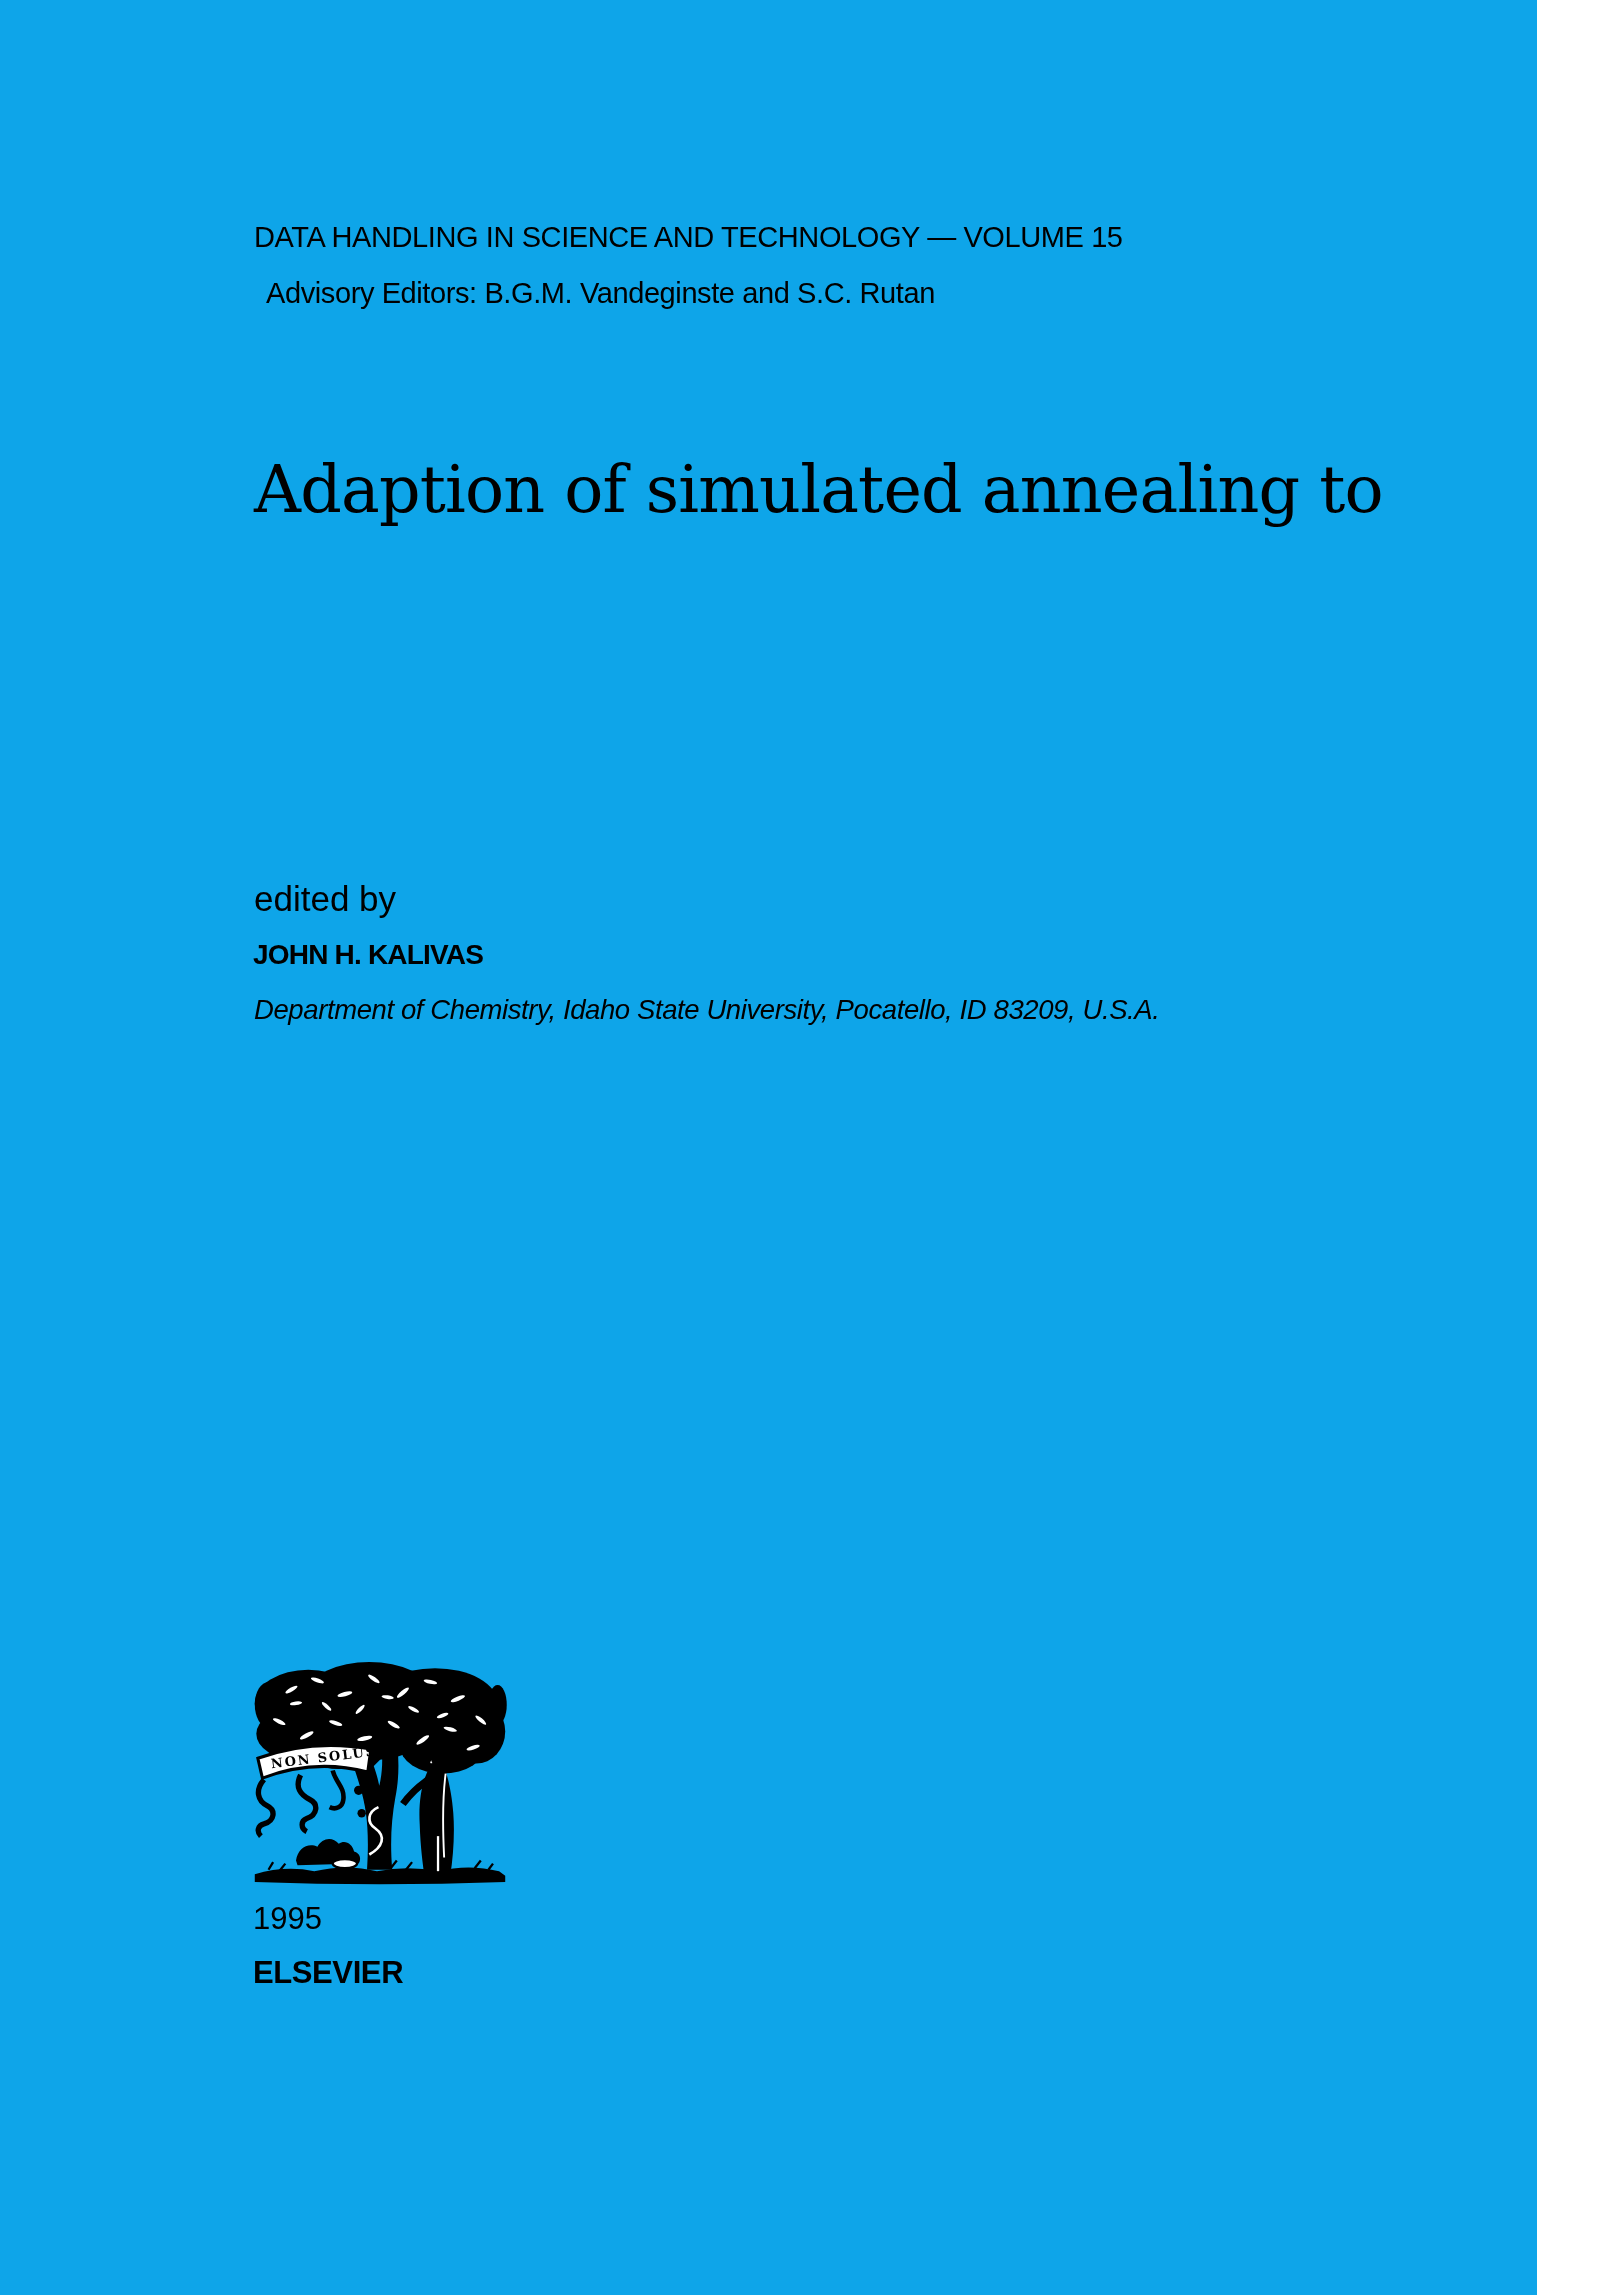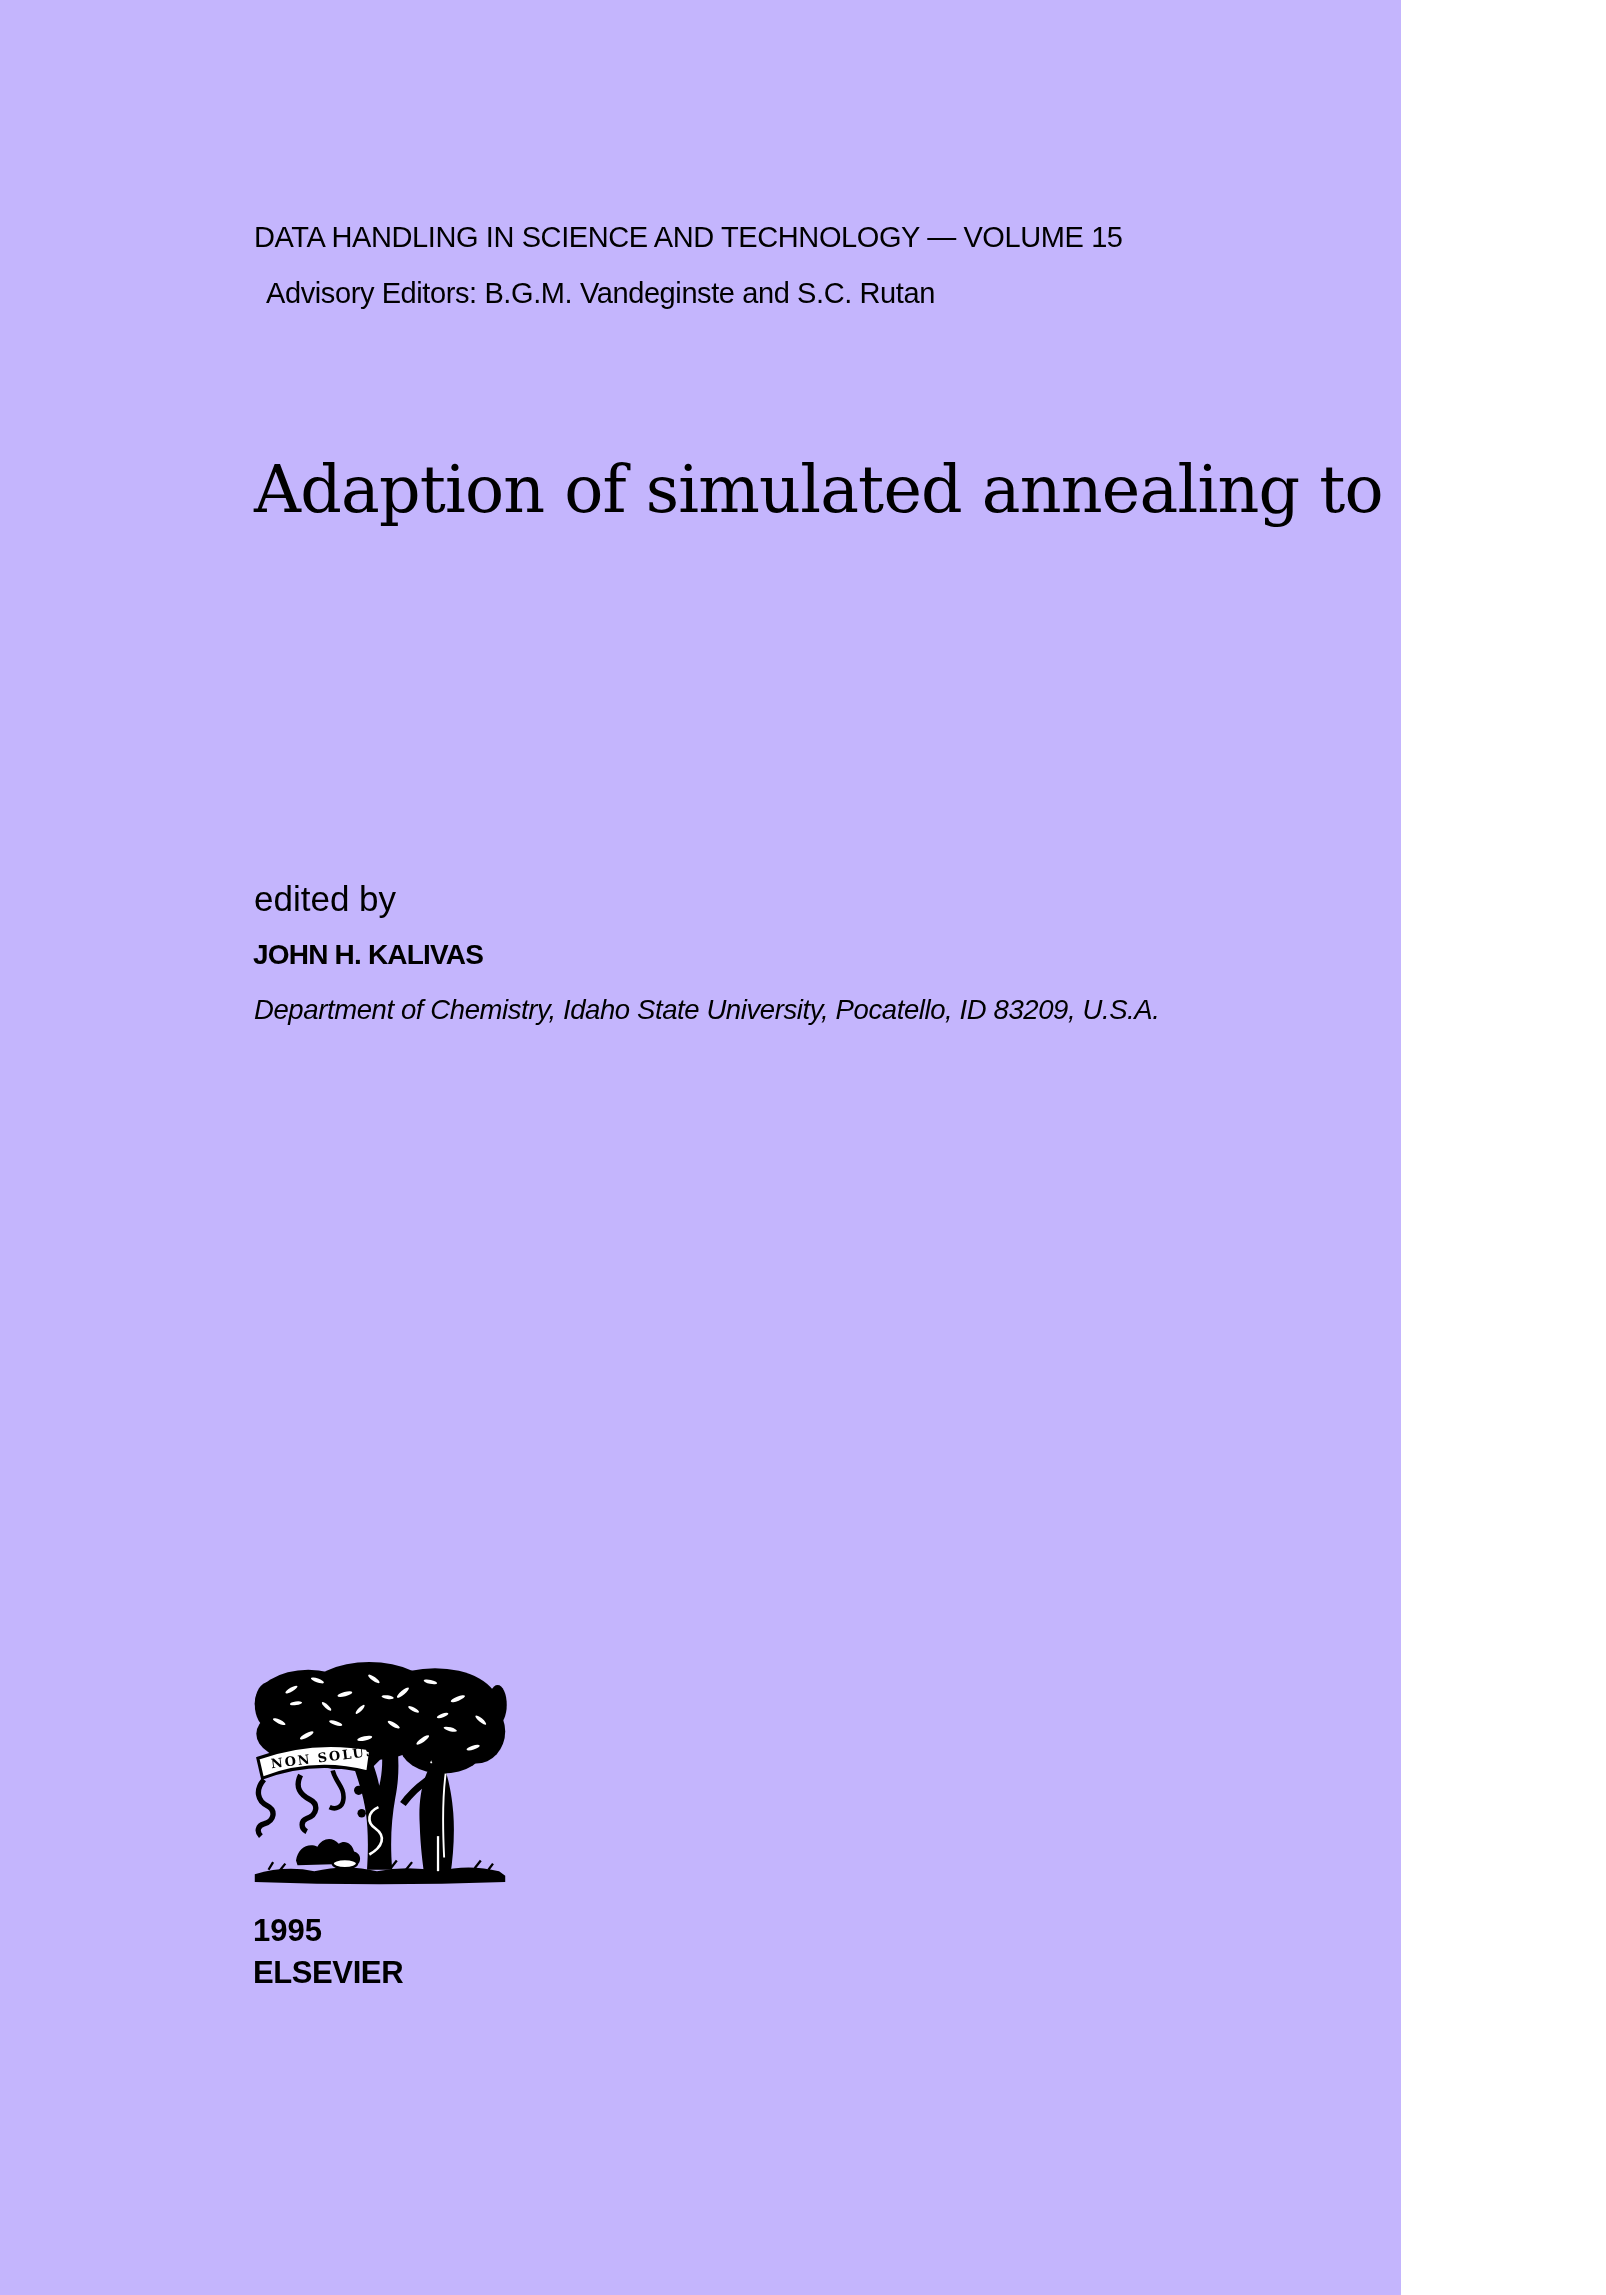--- a/index.html
+++ b/index.html
@@ -6,22 +6,22 @@
   body {
     width: 1607px; height: 2295px;
     background: #ffffff;
     font-family: "Liberation Sans", sans-serif;
     color: #000000;
     position: relative;
     overflow: hidden;
   }
   .page {
     position: absolute; left: 0; top: 0;
-    width: 1401px; height: 2295px;
-    background: #c4b5fd;
+    width: 1537px; height: 2295px;
+    background: #0ea5e9;
   }
   .abs { position: absolute; white-space: nowrap; }
 
   .series-line {
     left: 254px; top: 223px;
     font-size: 29px; line-height: 1; letter-spacing: -0.4px;
   }
   .advisory-line {
     left: 266px; top: 279px;
     font-size: 29px; line-height: 1; letter-spacing: -0.4px;
@@ -44,21 +44,21 @@
   .editor-affiliation {
     left: 254px; top: 996px;
     font-size: 27.5px; line-height: 1; font-style: italic; letter-spacing: -0.4px;
   }
   .logo-wrap {
     left: 253px; top: 1659px;
     width: 254px; height: 226px;
   }
   .year-line {
     left: 253px; top: 1903px;
-    font-size: 31px; line-height: 1; font-weight: bold; margin-top: 12px;
+    font-size: 31px; line-height: 1; font-weight: normal;
   }
   .publisher-line {
     left: 253px; top: 1957px;
     font-size: 31px; line-height: 1; font-weight: bold; letter-spacing: -0.4px;
   }
   .cities-line {
     left: 253px; top: 2010px;
     font-size: 32px; line-height: 1; font-weight: bold; letter-spacing: -0.4px;
   }
 </style>

